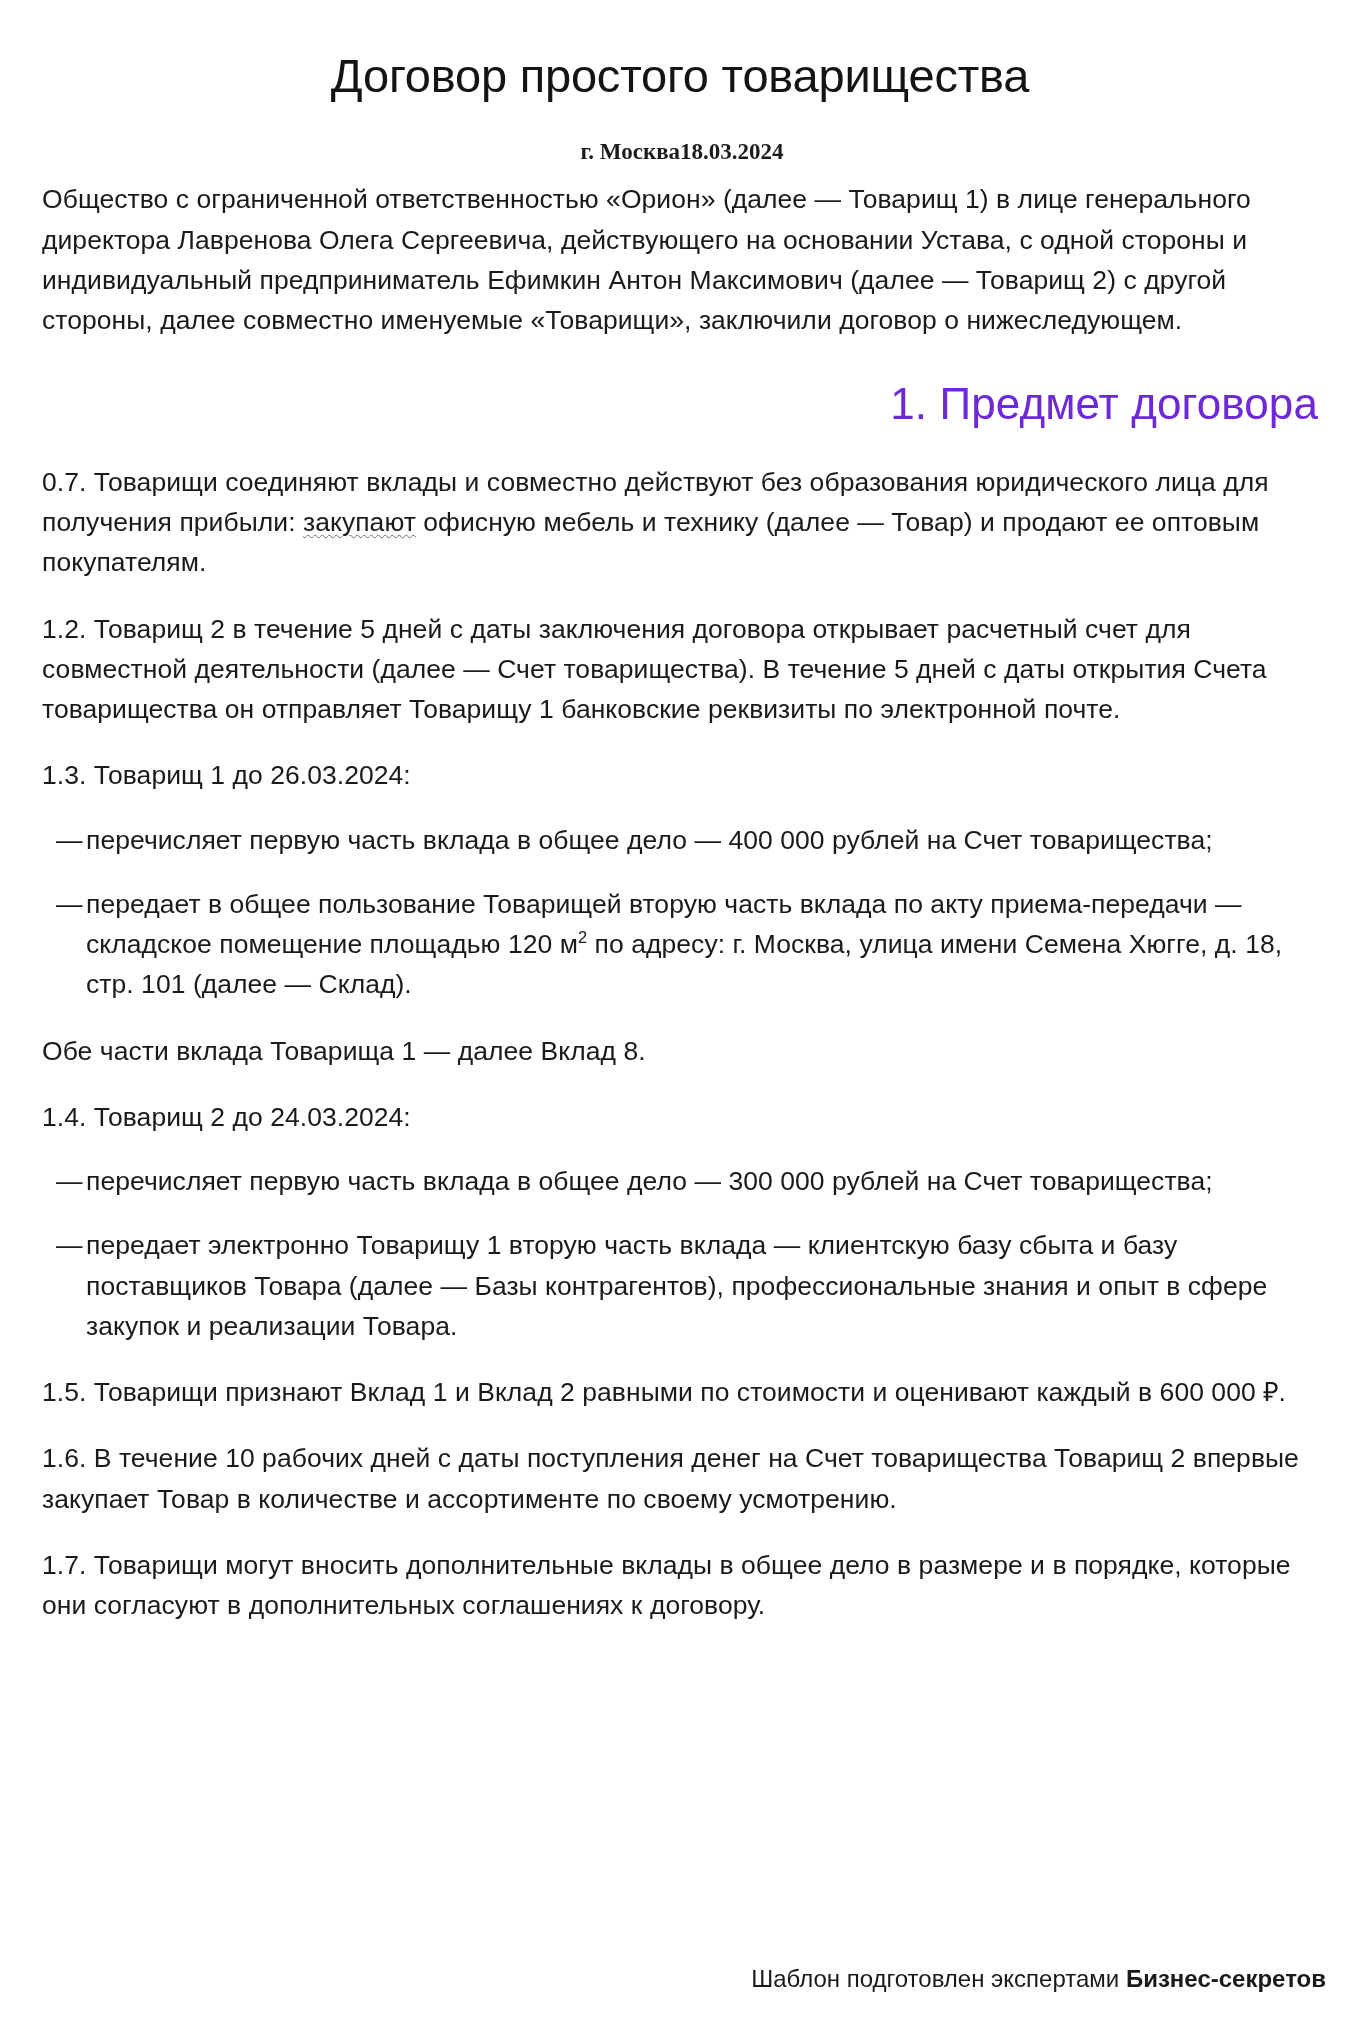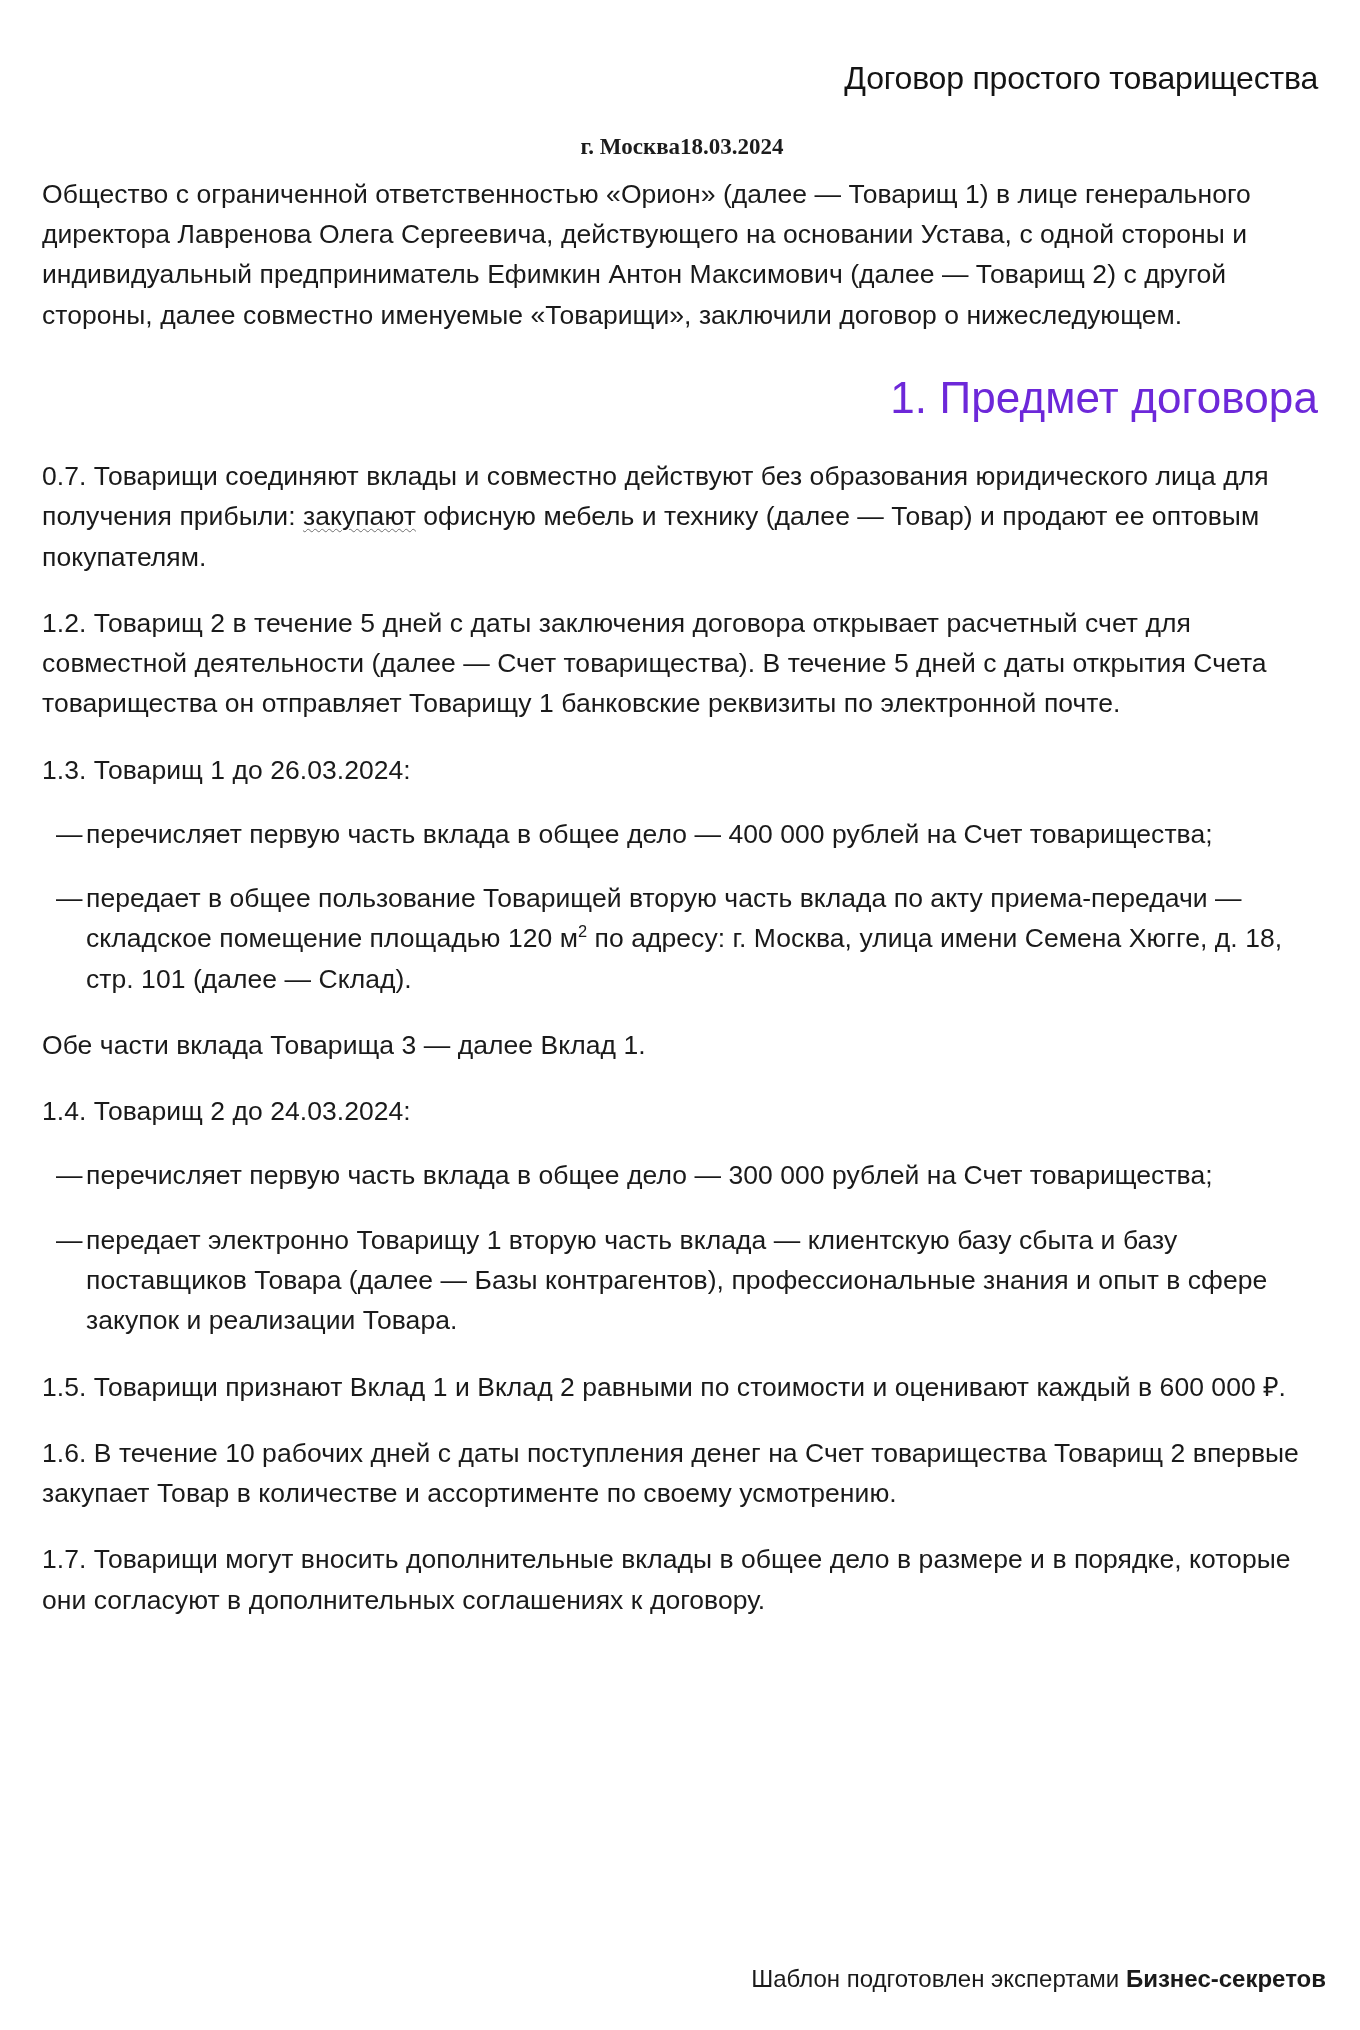--- a/index.html
+++ b/index.html
@@ -22,24 +22,24 @@
     width: 1360px;
     height: 2030px;
     padding: 0 42px;
     background: #ffffff;
     overflow: hidden;
   }
 
   
   .doc-title {
     margin: 0;
-    padding-top: 60px;
-    text-align: right;
+    padding-top: 48px;
+    text-align: center;
     font-family: "Liberation Sans", sans-serif;
-    font-size: 32px;
+    font-size: 47px;
     font-weight: 400;
     letter-spacing: -0.2px;
     line-height: 1.18;
     color: #141414;
   }
 
   
   .meta-row {
     display: flex;
     justify-content: center;
@@ -153,21 +153,21 @@
 
     <p class="para tight">1.3. Товарищ 1 до 26.03.2024:</p>
 
     <div class="list-wrap">
       <ul class="dash-list">
         <li><span class="dash">—</span><span>перечисляет первую часть вклада в общее дело — 400 000 рублей на Счет товарищества;</span></li>
         <li><span class="dash">—</span><span>передает в общее пользование Товарищей вторую часть вклада по акту приема-передачи — складское помещение площадью 120 м<sup class="unit-sup">2</sup> по адресу: г. Москва, улица имени Семена Хюгге, д. 18, стр. 101 (далее — Склад).</span></li>
       </ul>
     </div>
 
-    <p class="para">Обе части вклада Товарища 3 — далее Вклад 1.</p>
+    <p class="para">Обе части вклада Товарища 1 — далее Вклад 8.</p>
 
     <p class="para tight">1.4. Товарищ 2 до 24.03.2024:</p>
 
     <div class="list-wrap">
       <ul class="dash-list">
         <li><span class="dash">—</span><span>перечисляет первую часть вклада в общее дело — 300 000 рублей на Счет товарищества;</span></li>
         <li><span class="dash">—</span><span>передает электронно Товарищу 1 вторую часть вклада — клиентскую базу сбыта и базу поставщиков Товара (далее — Базы контрагентов), профессиональные знания и опыт в сфере закупок и реализации Товара.</span></li>
       </ul>
     </div>
 

